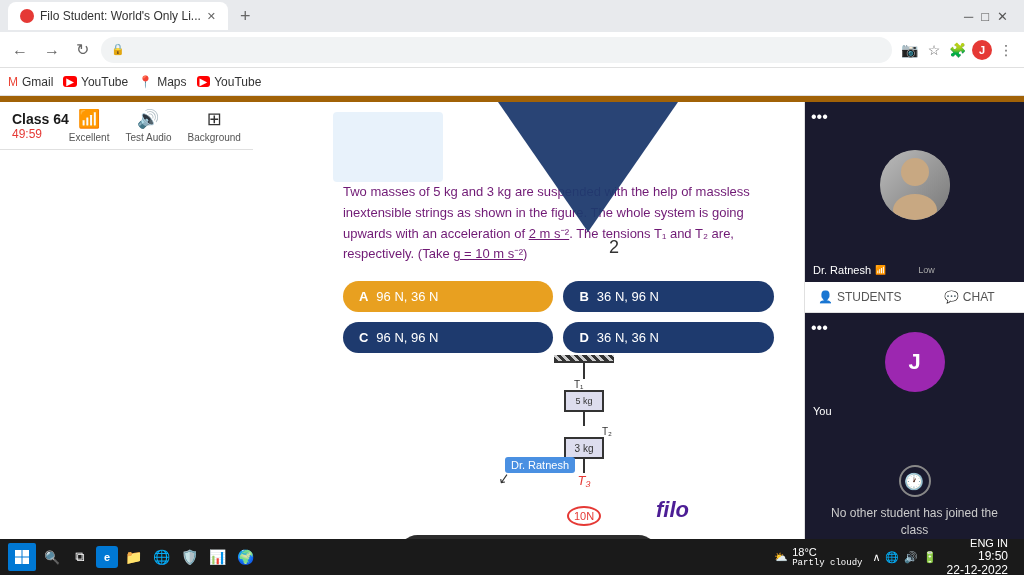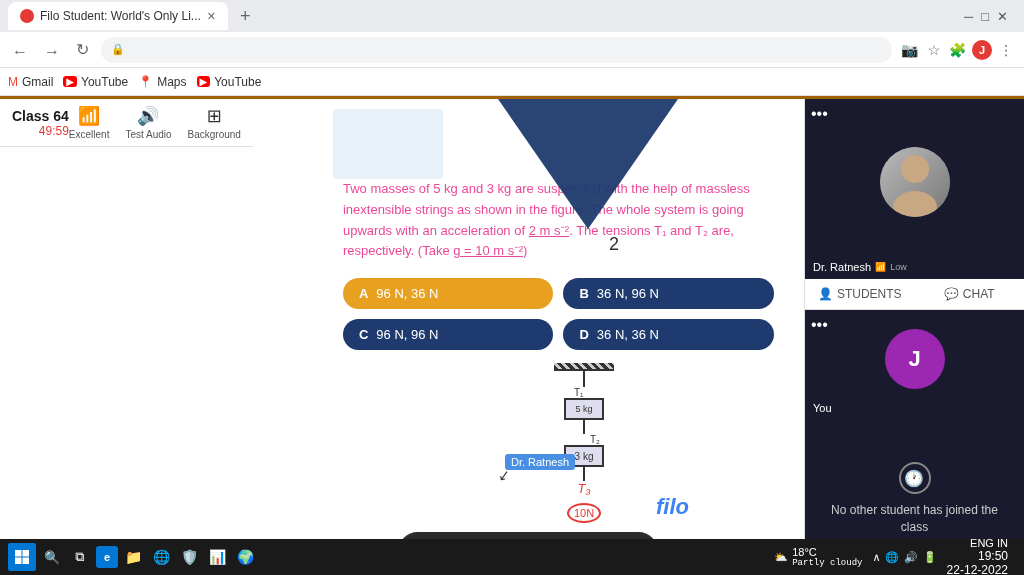--- a/index.html
+++ b/index.html
@@ -1,49 +1,49 @@
 <!DOCTYPE html>
 <html><head>
   <meta charset="utf-8">
   <style>
     * { margin: 0; padding: 0; box-sizing: border-box; }
     body { width: 1024px; height: 575px; overflow: hidden; font-family: Arial, sans-serif; background: #fff; }
 
     
-    .browser-chrome { background: #f1f3f4; border-bottom: 3px solid #a16207; }
+    .browser-chrome { background: #f1f3f4; border-bottom: 6px solid #a16207; }
     .tab-bar { display: flex; align-items: center; height: 32px; background: #e8eaed; padding: 0 8px; gap: 4px; }
     .tab { display: flex; align-items: center; background: #fff; border-radius: 8px 8px 0 0; padding: 0 12px; height: 28px; font-size: 12px; color: #333; gap: 6px; min-width: 180px; }
     .tab-favicon { width: 14px; height: 14px; background: #e53935; border-radius: 50%; display: inline-block; }
     .tab-close { margin-left: auto; color: #666; font-size: 11px; }
     .tab-new { color: #666; font-size: 18px; line-height: 28px; padding: 0 8px; cursor: pointer; }
     .nav-bar { display: flex; align-items: center; height: 36px; background: #fff; padding: 0 8px; gap: 8px; border-bottom: 1px solid #e0e0e0; }
     .nav-btn { color: #666; font-size: 16px; cursor: pointer; padding: 4px; background: none; border: none; }
     .address-bar { flex: 1; height: 26px; background: #f1f3f4; border-radius: 13px; display: flex; align-items: center; padding: 0 10px; font-size: 12px; color: #333; }
     .lock-icon { color: #666; margin-right: 4px; font-size: 11px; }
     .nav-icons { display: flex; gap: 4px; align-items: center; }
     .nav-icon { color: #666; font-size: 14px; width: 20px; text-align: center; cursor: pointer; }
     .bookmarks-bar { display: flex; align-items: center; height: 28px; background: #fff; padding: 0 8px; gap: 10px; border-bottom: 1px solid #e0e0e0; font-size: 12px; }
     .bookmark { display: flex; align-items: center; gap: 4px; color: #333; cursor: pointer; }
 
     
     .app { display: flex; flex-direction: row; height: calc(575px - 96px); background: #fff; }
     .app-header { display: flex; align-items: center; padding: 6px 12px; border-bottom: 1px solid #e0e0e0; background: #fff; height: 48px; }
     .class-info { flex: 1; }
     .class-title { font-size: 14px; font-weight: bold; color: #1a1a1a; }
-    .class-time { font-size: 12px; color: #e53935; text-align: right; }
+    .class-time { font-size: 12px; color: #e53935; }
     .header-controls { display: flex; align-items: center; gap: 16px; }
     .ctrl-btn { display: flex; flex-direction: column; align-items: center; gap: 2px; cursor: pointer; background: none; border: none; }
     .ctrl-icon { font-size: 18px; color: #333; }
     .ctrl-label { font-size: 10px; color: #555; }
     .leave-btn { background: #e53935; color: #fff; border: none; border-radius: 6px; padding: 6px 14px; font-size: 13px; cursor: pointer; font-weight: 500; }
 
     
     .content-area { display: flex; flex: 1; overflow: hidden; }
     .main-canvas { flex: 1; background: #fff; position: relative; overflow: hidden; padding: 20px 30px; }
-    .question-text { font-size: 13px; line-height: 1.6; color: #ec4899; max-width: 500px; }
+    .question-text { font-size: 13px; line-height: 1.6; color: #701a75; max-width: 500px; }
     .underline { text-decoration: underline; }
     .options-grid { display: grid; grid-template-columns: 1fr 1fr; gap: 10px; margin-top: 16px; max-width: 480px; }
     .option { display: flex; align-items: center; gap: 8px; border-radius: 24px; padding: 8px 16px; cursor: pointer; }
     .option-a { background: #e8a020; }
     .option-b { background: #1e3a6e; }
     .option-c { background: #1e3a6e; }
     .option-d { background: #1e3a6e; }
     .option-label { color: #fff; font-size: 13px; font-weight: bold; }
     .option-text { color: #fff; font-size: 13px; }
     .dr-ratnesh-tag { position: absolute; bottom: 100px; left: 250px; background: #4a90e2; color: #fff; font-size: 11px; padding: 2px 6px; border-radius: 3px; }
@@ -191,33 +191,33 @@
       <div style="position:absolute;top:135px;right:185px;font-size:18px;color:#333;">2</div>
 
       <div style="position:absolute;bottom:55px;right:190px;display:flex;flex-direction:column;align-items:center;">
         <div style="width:60px;height:8px;background:repeating-linear-gradient(45deg,#333 0,#333 3px,#ccc 3px,#ccc 6px);border-bottom:2px solid #333;"></div>
         <div style="width:2px;height:16px;background:#333;"></div>
         <div style="font-size:10px;color:#333;align-self:flex-start;margin-left:20px;">T₁</div>
         <div style="width:40px;height:22px;border:2px solid #333;background:#dde;display:flex;align-items:center;justify-content:center;">
           <span style="font-size:9px;color:#333;">5 kg</span>
         </div>
         <div style="width:2px;height:14px;background:#333;"></div>
-        <div style="font-size:10px;color:#333;align-self:flex-start;margin-left:36px;">T₂</div>
+        <div style="font-size:10px;color:#333;align-self:flex-start;margin-left:48px;">T₂</div>
         <div style="width:40px;height:22px;border:2px solid #333;background:#dde;display:flex;align-items:center;justify-content:center;">
           <span style="font-size:10px;color:#333;">3 kg</span>
         </div>
         <div style="width:2px;height:14px;background:#333;"></div>
         <div style="font-size:13px;color:#e53935;font-style:italic;">T₃</div>
-        <div style="font-size:11px;color:#e53935;border:2px solid #e53935;border-radius:50%;padding:2px 5px;margin-top:7px;">10N</div>
+        <div style="font-size:11px;color:#e53935;border:2px solid #e53935;border-radius:50%;padding:2px 5px;margin-top:18px;">10N</div>
       </div>
 
       <div class="dr-ratnesh-tag" style="position:absolute;bottom:108px;left:252px;">Dr. Ratnesh</div>
       <div style="position:absolute;bottom:95px;left:245px;font-size:14px;color:#333;transform:rotate(-10deg);">↙</div>
 
-      <div style="position:absolute;bottom:58px;right:115px;font-size:22px;color:#3b82f6;font-style:italic;font-weight:bold;">filo</div>
+      <div style="position:absolute;bottom:58px;right:115px;font-size:22px;color:#4c1d95;font-style:italic;font-weight:bold;">filo</div>
 
       <div style="position:absolute;bottom:16px;right:190px;font-size:11px;color:#666;">140 / 382</div>
 
       <div style="position:absolute;bottom:8px;left:50%;transform:translateX(-50%);background:#2c2c2c;border-radius:28px;display:flex;align-items:center;height:38px;">
         <button style="display:flex;align-items:center;gap:6px;padding:0 20px;color:#fff;font-size:12px;border:none;background:none;cursor:pointer;height:38px;">
           <span>🎙</span>
           <span>Mic</span>
         </button>
         <div style="width:1px;height:24px;background:#555;"></div>
         <button style="display:flex;align-items:center;gap:6px;padding:0 20px;color:#fff;font-size:12px;border:none;background:none;cursor:pointer;height:38px;">
@@ -246,21 +246,21 @@
             
             <svg viewBox="0 0 70 70" width="70" height="70">
               <circle cx="35" cy="22" r="14" fill="#c8a882"></circle>
               <ellipse cx="35" cy="60" rx="22" ry="16" fill="#c8a882"></ellipse>
             </svg>
           </div>
         </div>
         <div class="video-name">
           <span>Dr. Ratnesh</span>
           <span style="font-size:9px;">📶</span>
-          <span style="font-size:9px;color:#aaa;">Low</span>
+          <span style="font-size:9px;color:#aaa;margin-left:28px;">Low</span>
         </div>
       </div>
 
       <div class="tabs-row">
         <button class="tab-btn">
           <span>👤</span>
           <span>STUDENTS</span>
         </button>
         <button class="tab-btn">
           <span>💬</span>

